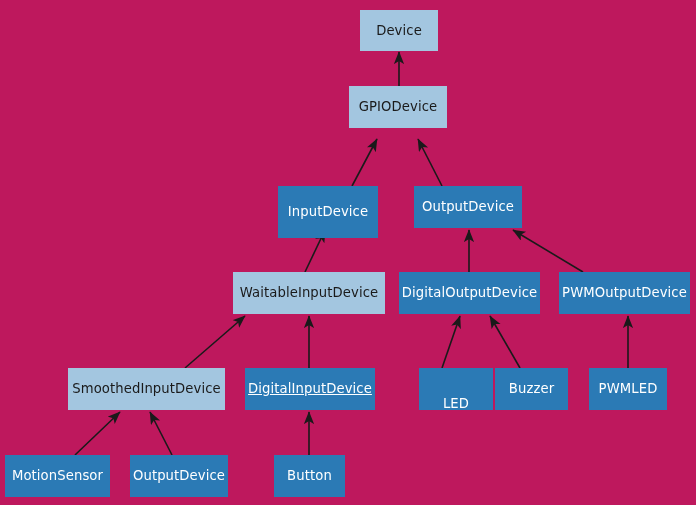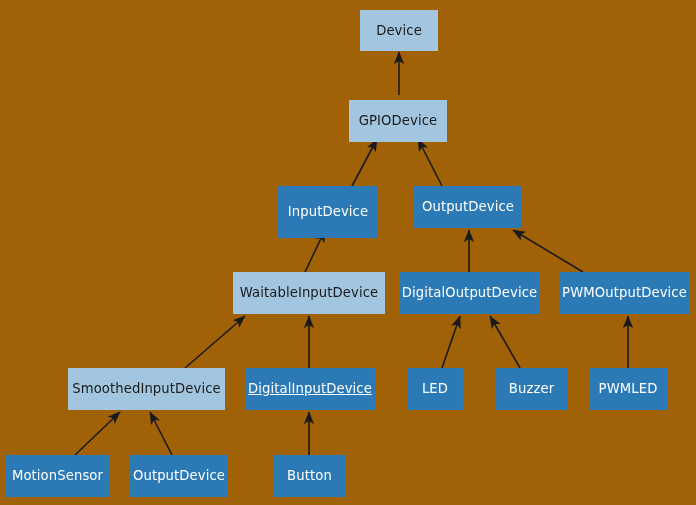--- a/index.html
+++ b/index.html
@@ -7,21 +7,21 @@
     padding: 0;
     background: #ffffff;
   }
   body {
     font-family: "DejaVu Sans", "Liberation Sans", sans-serif;
   }
   #diagram {
     position: relative;
     width: 696px;
     height: 505px;
-    background: #a16207;
+    background: #be185d;
     overflow: hidden;
   }
   #edges {
     position: absolute;
     left: 0;
     top: 0;
     width: 696px;
     height: 505px;
     pointer-events: none;
   }
@@ -70,21 +70,21 @@
         <line x1="628" y1="368" x2="628" y2="316" stroke="#1a1a1a" stroke-width="1.6" marker-end="url(#arrowhead)"></line>
         <line x1="75" y1="455" x2="120" y2="412" stroke="#1a1a1a" stroke-width="1.6" marker-end="url(#arrowhead)"></line>
         <line x1="172" y1="455" x2="150" y2="412" stroke="#1a1a1a" stroke-width="1.6" marker-end="url(#arrowhead)"></line>
         <line x1="309" y1="455" x2="309" y2="412" stroke="#1a1a1a" stroke-width="1.6" marker-end="url(#arrowhead)"></line>
       </g>
   </svg>
   <div id="nodes-layer">
       <div class="node light" style="left: 360px; top: 10px; width: 78px; height: 41px;">
         <span>Device</span>
       </div>
-      <div class="node light" style="left: 349px; top: 100px; width: 98px; height: 42px;">
+      <div class="node light" style="left: 349px; top: 86px; width: 98px; height: 42px;">
         <span>GPIODevice</span>
       </div>
       <div class="node dark" style="left: 278px; top: 186px; width: 100px; height: 52px;">
         <span>InputDevice</span>
       </div>
       <div class="node dark" style="left: 414px; top: 186px; width: 108px; height: 42px;">
         <span>OutputDevice</span>
       </div>
       <div class="node light" style="left: 233px; top: 272px; width: 152px; height: 42px;">
         <span>WaitableInputDevice</span>
@@ -94,21 +94,21 @@
       </div>
       <div class="node dark" style="left: 559px; top: 272px; width: 131px; height: 42px;">
         <span>PWMOutputDevice</span>
       </div>
       <div class="node light" style="left: 68px; top: 368px; width: 157px; height: 42px; text-align: center;">
         <span>SmoothedInputDevice</span>
       </div>
       <div class="node dark" style="left: 245px; top: 368px; width: 130px; height: 42px; text-decoration: underline;">
         <span>DigitalInputDevice</span>
       </div>
-      <div class="node dark" style="left: 407px; top: 368px; width: 56px; height: 42px;">
+      <div class="node dark" style="left: 419px; top: 368px; width: 74px; height: 42px; align-items: flex-end;">
         <span>LED</span>
       </div>
       <div class="node dark" style="left: 495px; top: 368px; width: 73px; height: 42px;">
         <span>Buzzer</span>
       </div>
       <div class="node dark" style="left: 589px; top: 368px; width: 78px; height: 42px;">
         <span>PWMLED</span>
       </div>
       <div class="node dark" style="left: 5px; top: 455px; width: 105px; height: 42px;">
         <span>MotionSensor</span>

